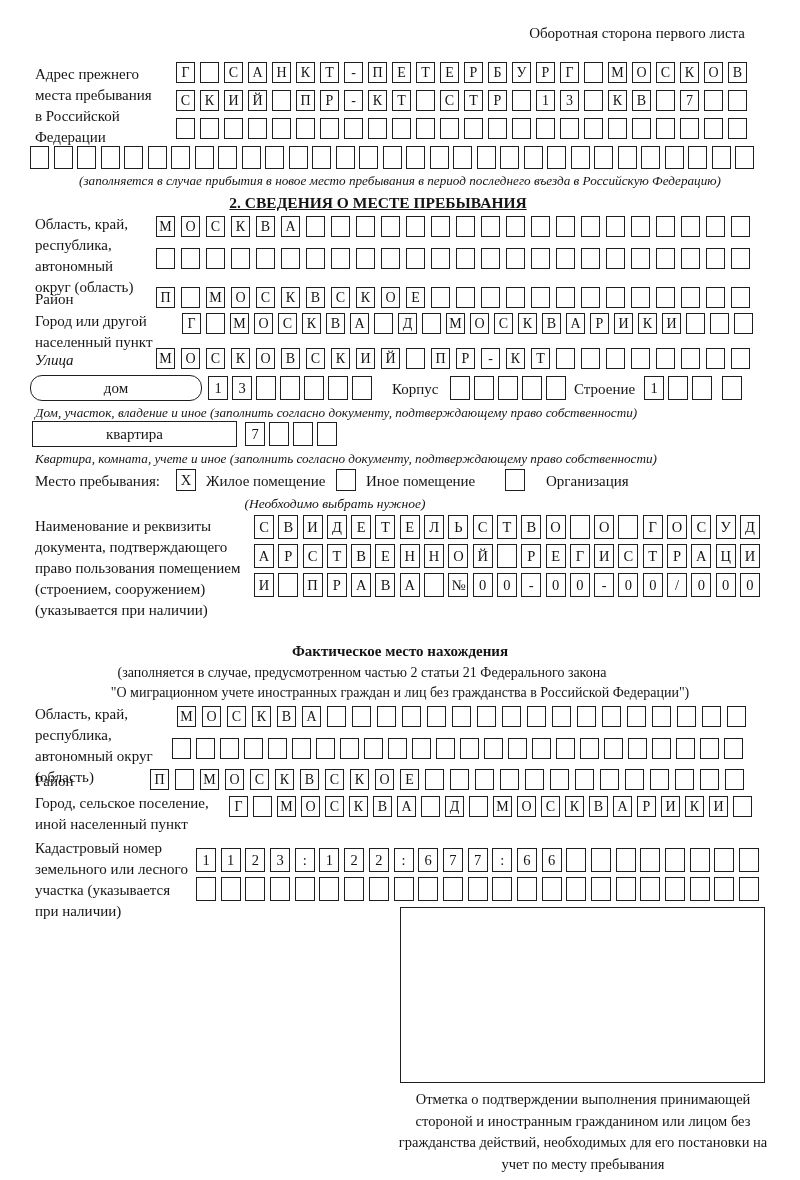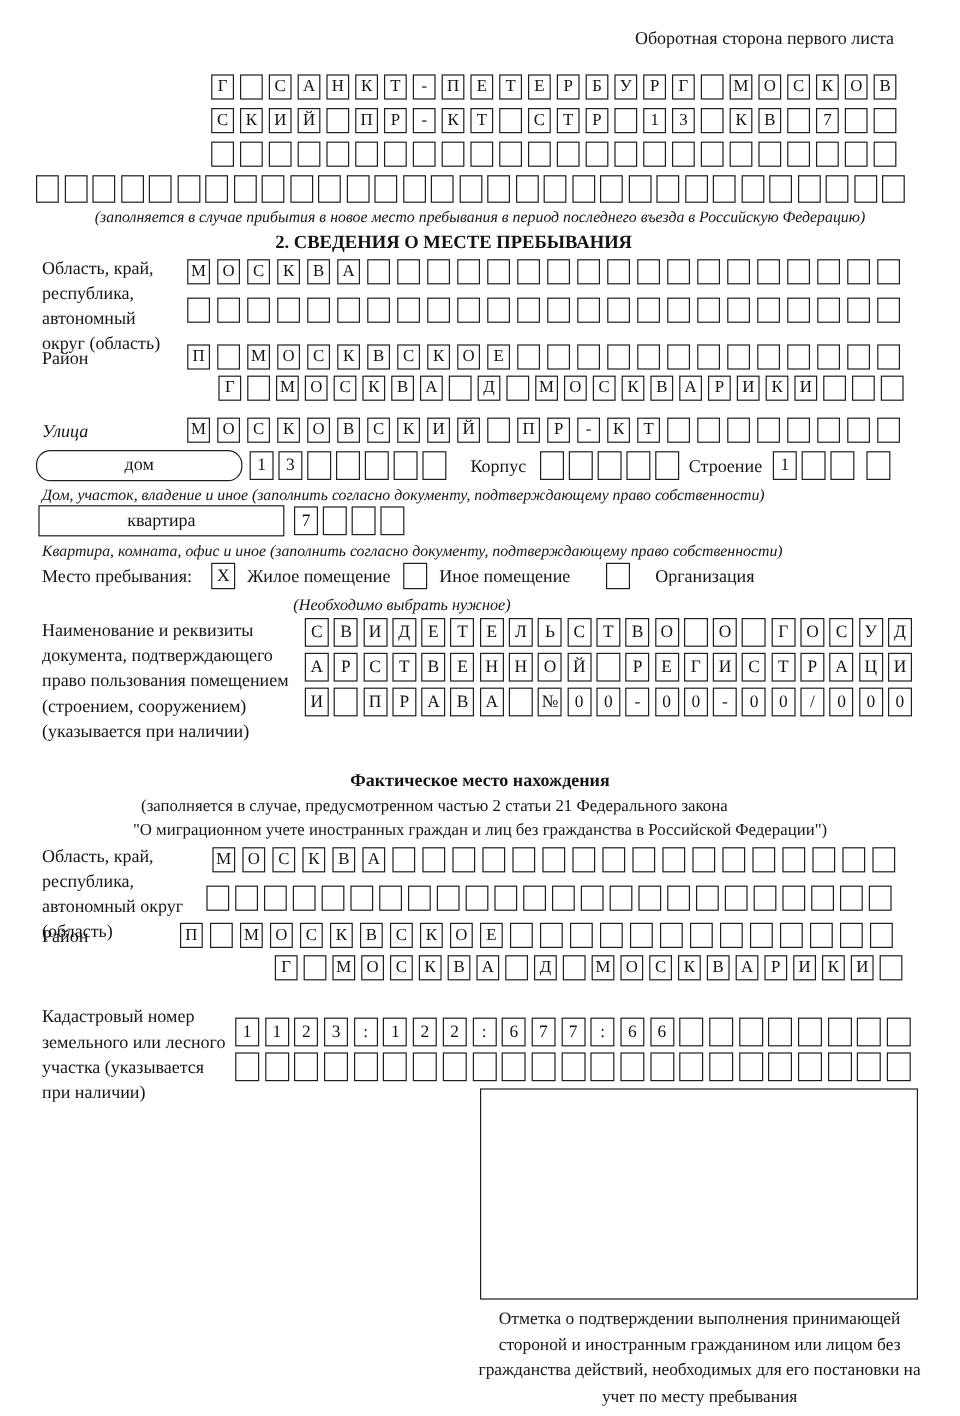--- a/index.html
+++ b/index.html
@@ -27,20 +27,21 @@
             display:flex;align-items:center;justify-content:center;font-size:14.5px;background:#fff;}
   .stamp-rect{position:absolute;box-sizing:border-box;border:1.7px solid #1f1f1f;background:#fff;}
 </style>
 </head>
 <body>
 
 <div class="page">
 
   <div class="abs lbl right" style="top:23px;left:440px;width:305px;">Оборотная сторона первого листа</div>
 
+  <div class="abs lbl" style="top:64px;left:35px;width:126px;">Адрес прежнего места пребывания в Российской Федерации</div>
   <div class="cells g5" style="top:62px;left:176px;">
       <span class="c">Г</span>
       <span class="c"></span>
       <span class="c">С</span>
       <span class="c">А</span>
       <span class="c">Н</span>
       <span class="c">К</span>
       <span class="c">Т</span>
       <span class="c">-</span>
       <span class="c">П</span>
@@ -140,21 +141,21 @@
       <span class="c"></span>
       <span class="c"></span>
       <span class="c"></span>
       <span class="c"></span>
       <span class="c"></span>
       <span class="c"></span>
       <span class="c"></span>
     </div>
   <div class="abs cap center" style="top:173px;left:0;width:800px;">(заполняется в случае прибытия в новое место пребывания в период последнего въезда в Российскую Федерацию)</div>
 
-  <div class="abs lbl bold center" style="top:192px;left:0;width:756px;font-size:15.5px;">2. СВЕДЕНИЯ О МЕСТЕ ПРЕБЫВАНИЯ</div>
+  <div class="abs lbl bold center" style="top:192px;left:0;width:756px;font-size:15.5px;text-decoration:underline;">2. СВЕДЕНИЯ О МЕСТЕ ПРЕБЫВАНИЯ</div>
 
   <div class="abs lbl" style="top:214px;left:35px;width:112px;">Область, край, республика, автономный округ (область)</div>
   <div class="cells g6" style="top:216px;left:156px;">
       <span class="c">М</span>
       <span class="c">О</span>
       <span class="c">С</span>
       <span class="c">К</span>
       <span class="c">В</span>
       <span class="c">А</span>
       <span class="c"></span>
@@ -224,20 +225,21 @@
       <span class="c"></span>
       <span class="c"></span>
       <span class="c"></span>
       <span class="c"></span>
       <span class="c"></span>
       <span class="c"></span>
       <span class="c"></span>
       <span class="c"></span>
     </div>
 
+  <div class="abs lbl" style="top:311px;left:35px;width:142px;">Город или другой населенный пункт</div>
   <div class="cells g5" style="top:313px;left:182px;">
       <span class="c">Г</span>
       <span class="c"></span>
       <span class="c">М</span>
       <span class="c">О</span>
       <span class="c">С</span>
       <span class="c">К</span>
       <span class="c">В</span>
       <span class="c">А</span>
       <span class="c"></span>
@@ -317,21 +319,21 @@
 
   <div class="wide-rect" style="top:421px;left:32px;width:205px;height:26px;">
     <span>квартира</span>
   </div>
   <div class="cells g4 big" style="top:422px;left:245px;">
       <span class="c">7</span>
       <span class="c"></span>
       <span class="c"></span>
       <span class="c"></span>
     </div>
-  <div class="abs cap" style="top:451px;left:35px;width:740px;">Квартира, комната, офис и иное (заполнить согласно документу, подтверждающему право собственности)</div>
+  <div class="abs cap" style="top:451px;left:35px;width:740px;">Квартира, комната, учете и иное (заполнить согласно документу, подтверждающему право собственности)</div>
 
   <div class="abs lbl" style="top:471px;left:35px;">Место пребывания:</div>
   <div class="checkbox" style="top:469px;left:176px;">
     <span>X</span>
   </div>
   <div class="abs lbl" style="top:471px;left:206px;">Жилое помещение</div>
   <div class="checkbox" style="top:469px;left:336px;"></div>
   <div class="abs lbl" style="top:471px;left:366px;">Иное помещение</div>
   <div class="checkbox" style="top:469px;left:505px;"></div>
   <div class="abs lbl" style="top:471px;left:546px;">Организация</div>
@@ -486,20 +488,21 @@
       <span class="c"></span>
       <span class="c"></span>
       <span class="c"></span>
       <span class="c"></span>
       <span class="c"></span>
       <span class="c"></span>
       <span class="c"></span>
       <span class="c"></span>
     </div>
 
+  <div class="abs lbl" style="top:793px;left:35px;width:196px;">Город, сельское поселение, иной населенный пункт</div>
   <div class="cells g5" style="top:796px;left:229px;">
       <span class="c">Г</span>
       <span class="c"></span>
       <span class="c">М</span>
       <span class="c">О</span>
       <span class="c">С</span>
       <span class="c">К</span>
       <span class="c">В</span>
       <span class="c">А</span>
       <span class="c"></span>

